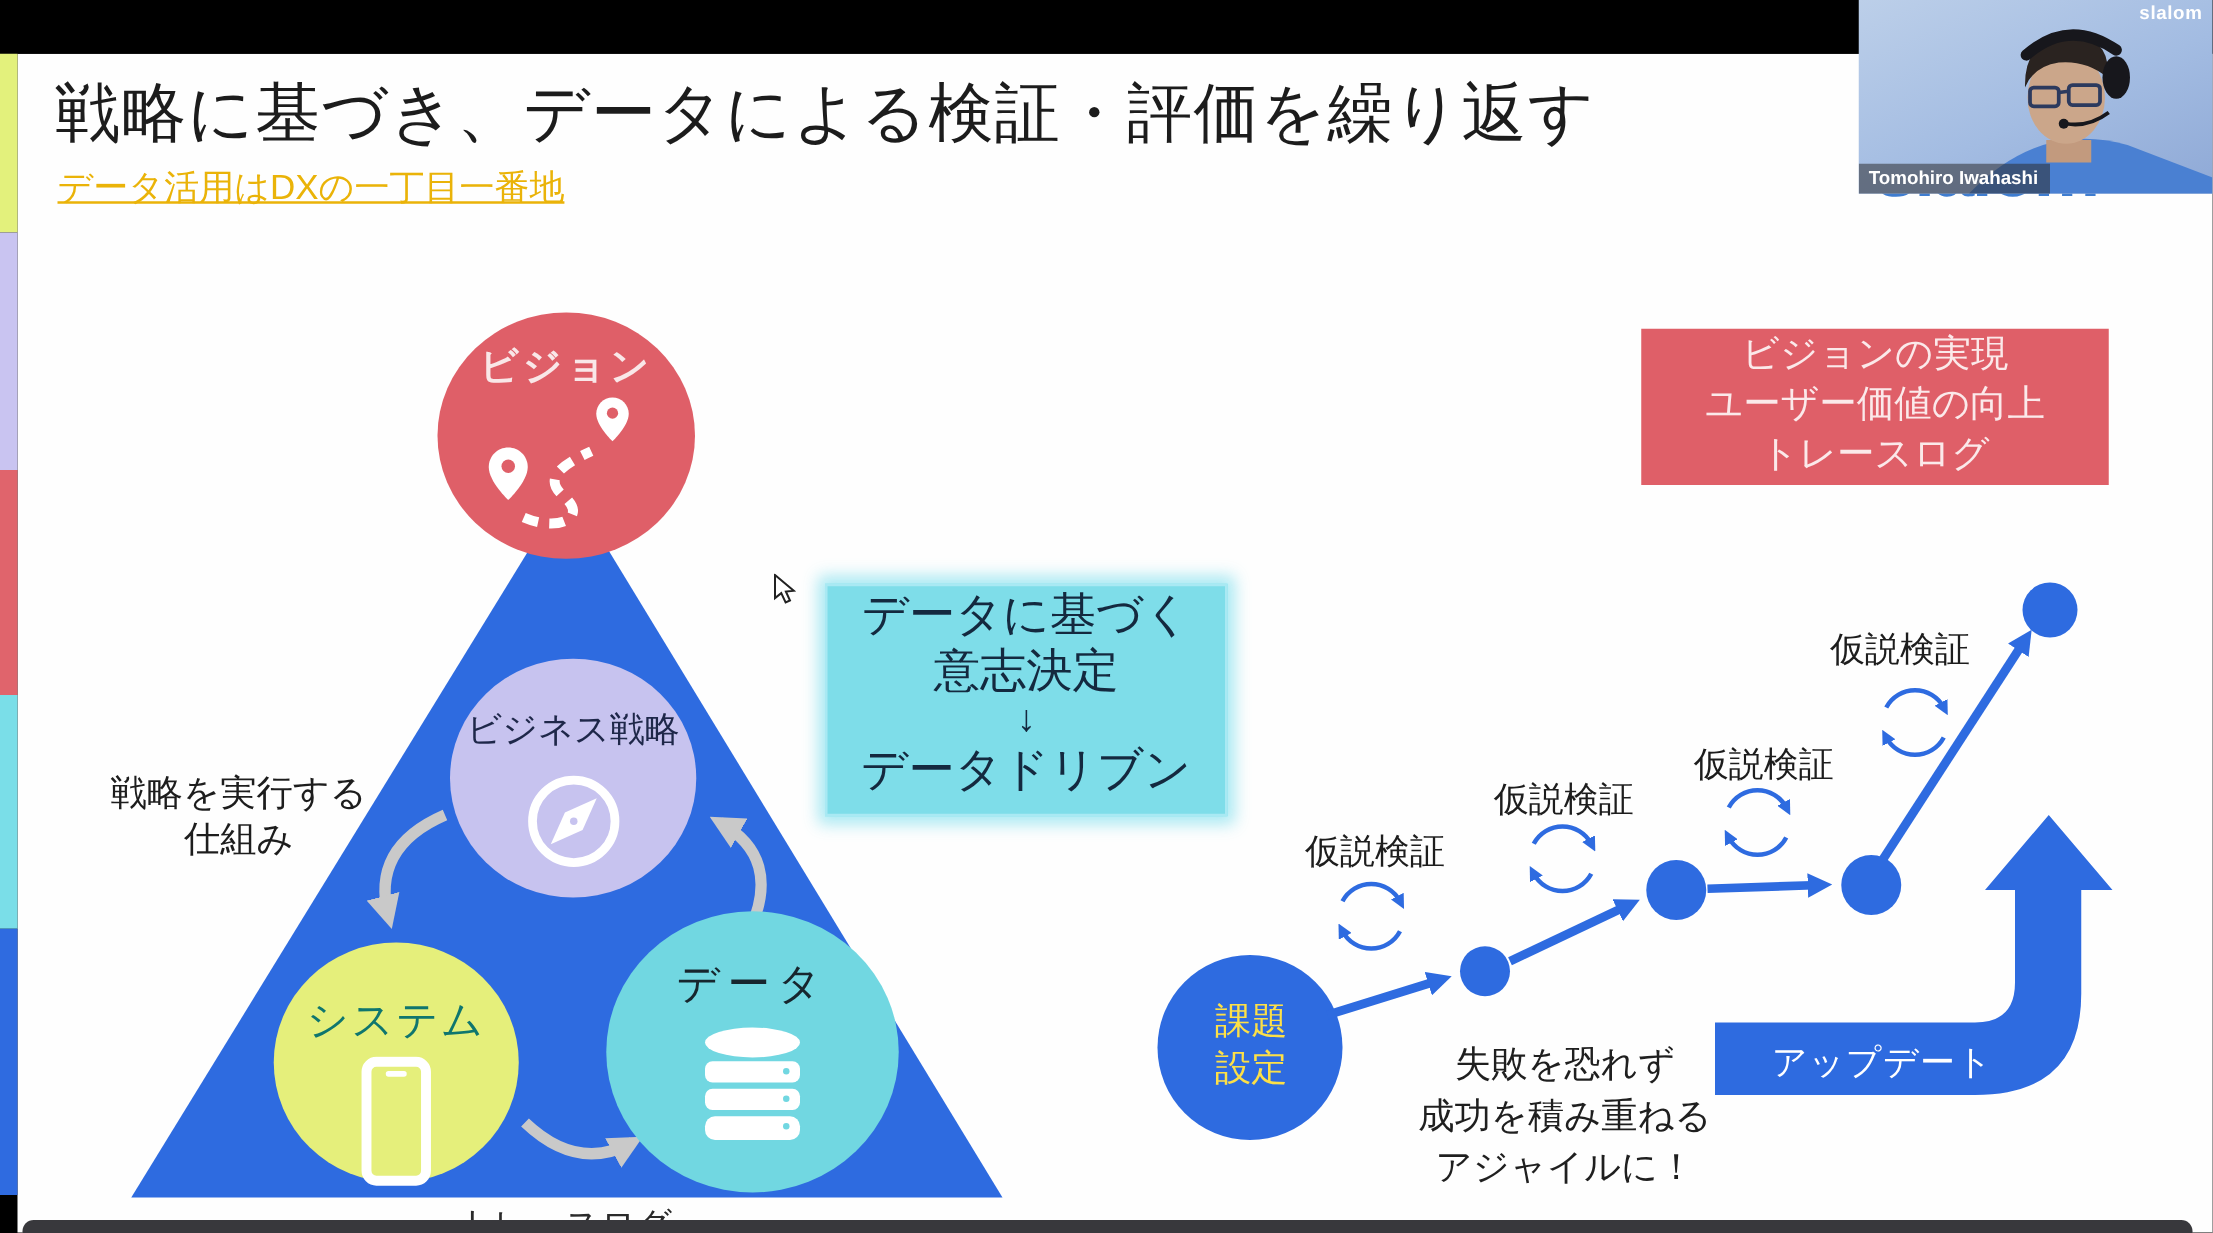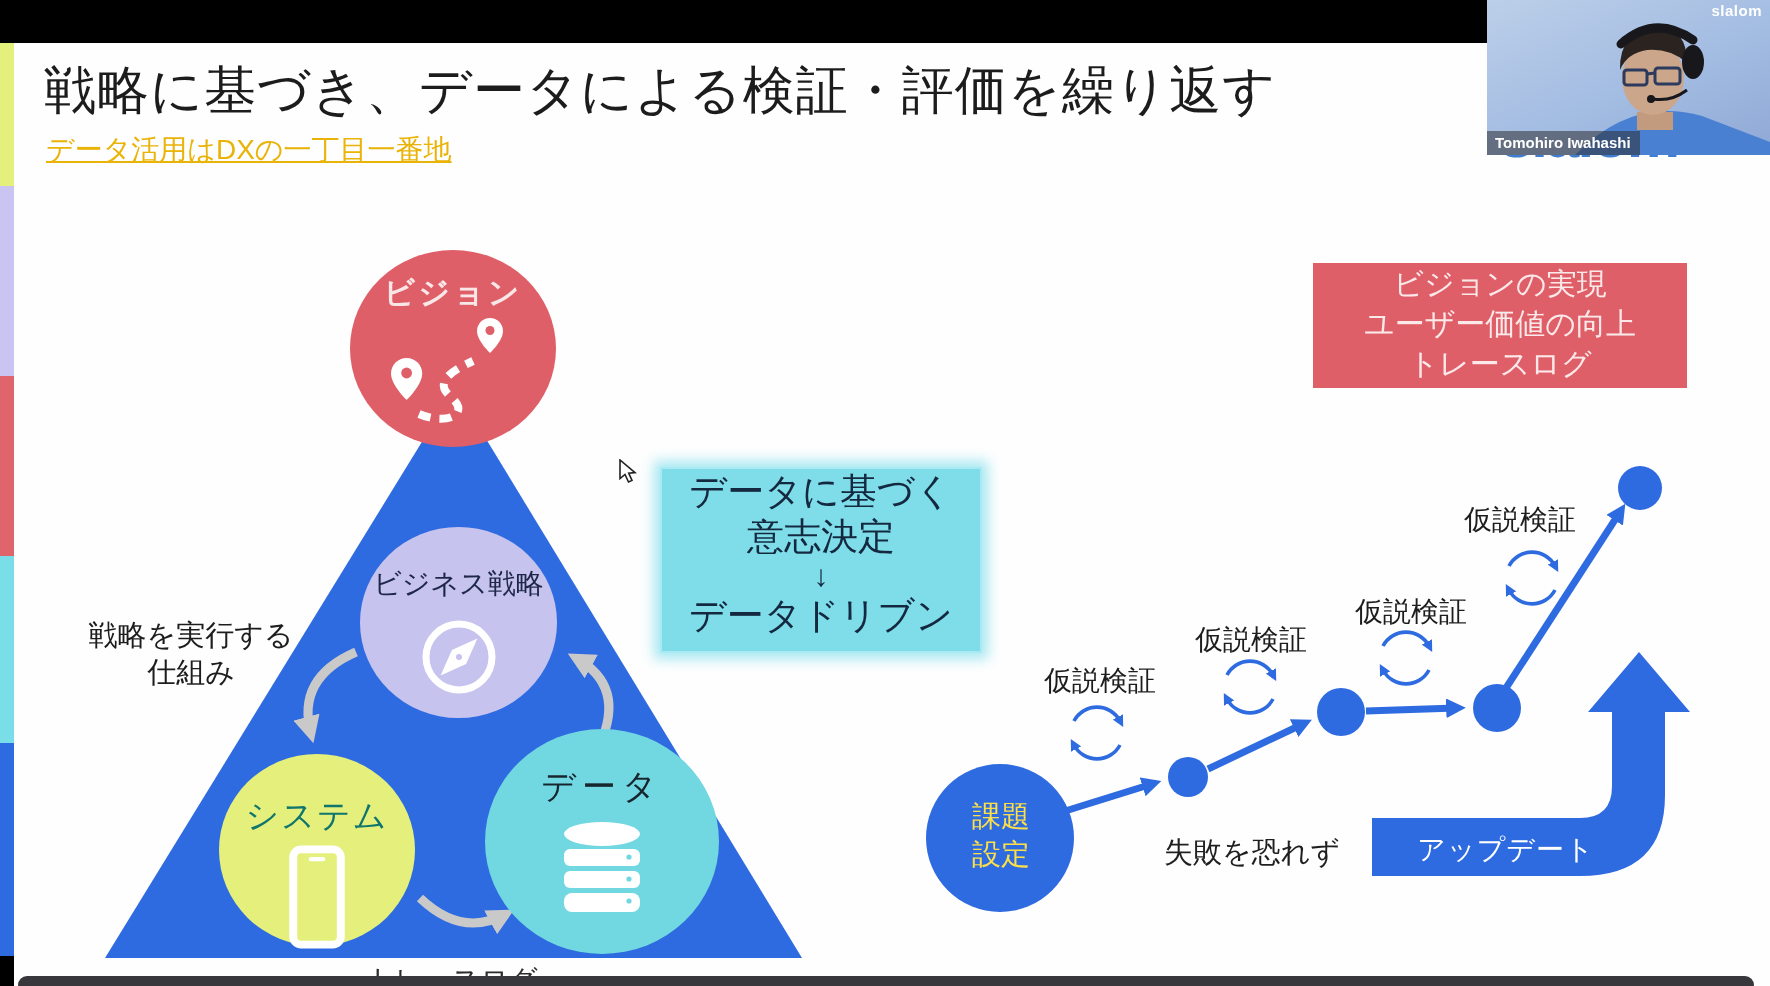--- a/index.html
+++ b/index.html
@@ -177,20 +177,22 @@
   <div>課題</div>
   <div>設定</div>
 </div>
 <div class="hyp" style="left:1100px;top:681px;">仮説検証</div>
 <div class="hyp" style="left:1251px;top:640px;">仮説検証</div>
 <div class="hyp" style="left:1411px;top:612px;">仮説検証</div>
 <div class="hyp" style="left:1520px;top:520px;">仮説検証</div>
 
 <div class="abs" id="message">
   <div>失敗を恐れず</div>
+  <div>成功を積み重ねる</div>
+  <div>アジャイルに！</div>
 </div>
 <div class="abs" id="update-label">アップデート</div>
 
 <div class="abs" id="slide-logo-clip">
   <span>slalom</span>
 </div>
 
 <div class="abs" id="webcam">
   <svg width="283" height="155" viewBox="0 0 283 155">
     <path d="M88 155 Q 145 96 215 116 L 283 142 L 283 155 Z" fill="#4a80d2"></path>

